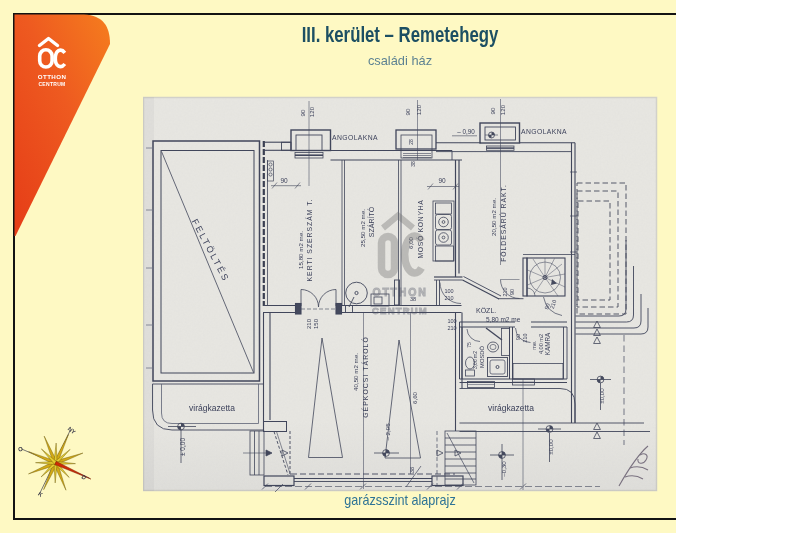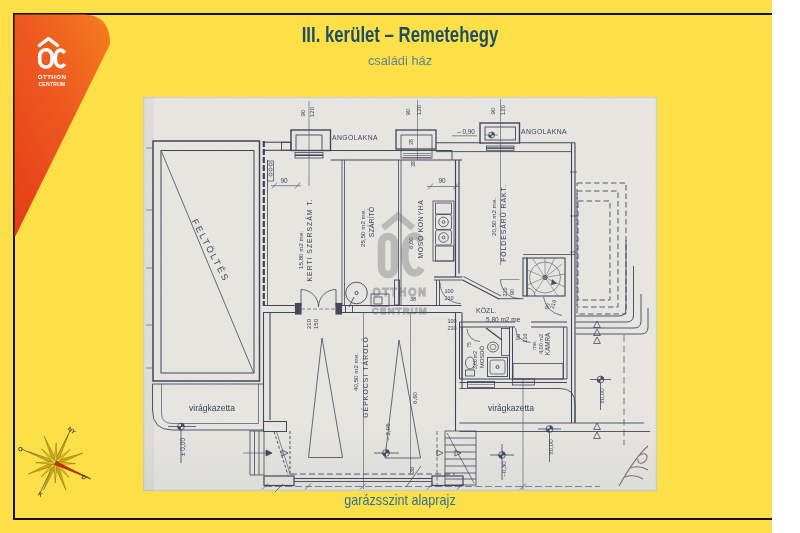--- a/index.html
+++ b/index.html
@@ -1,16 +1,16 @@
 <!DOCTYPE html>
 <html><head>
 <meta charset="utf-8">
 <style>
 html,body{margin:0;padding:0;background:#fff;}
-#page{position:relative;width:772px;height:533px;overflow:hidden;background:#fde047;font-family:"Liberation Sans",sans-serif;}
+#page{position:relative;width:676px;height:533px;overflow:hidden;background:#fef9c3;font-family:"Liberation Sans",sans-serif;}
 #frame{position:absolute;left:13px;top:13px;width:770px;height:503px;border:2px solid #131313;}
 #title{position:absolute;left:0;top:23px;width:800px;text-align:center;color:#1c4f63;font-size:21.5px;font-weight:bold;letter-spacing:0;transform:scaleX(0.78);transform-origin:400px 0;}
 #subtitle{position:absolute;left:0;top:53px;width:800px;text-align:center;color:#5d8292;font-size:13.5px;transform:scaleX(0.95);transform-origin:400px 0;}
 #caption{position:absolute;left:0;top:491px;width:800px;text-align:center;color:#2d7396;font-size:15px;transform:scaleX(0.84);transform-origin:400px 0;}
 svg{position:absolute;}
 </style>
 </head>
 <body>
 <div id="page">
 

